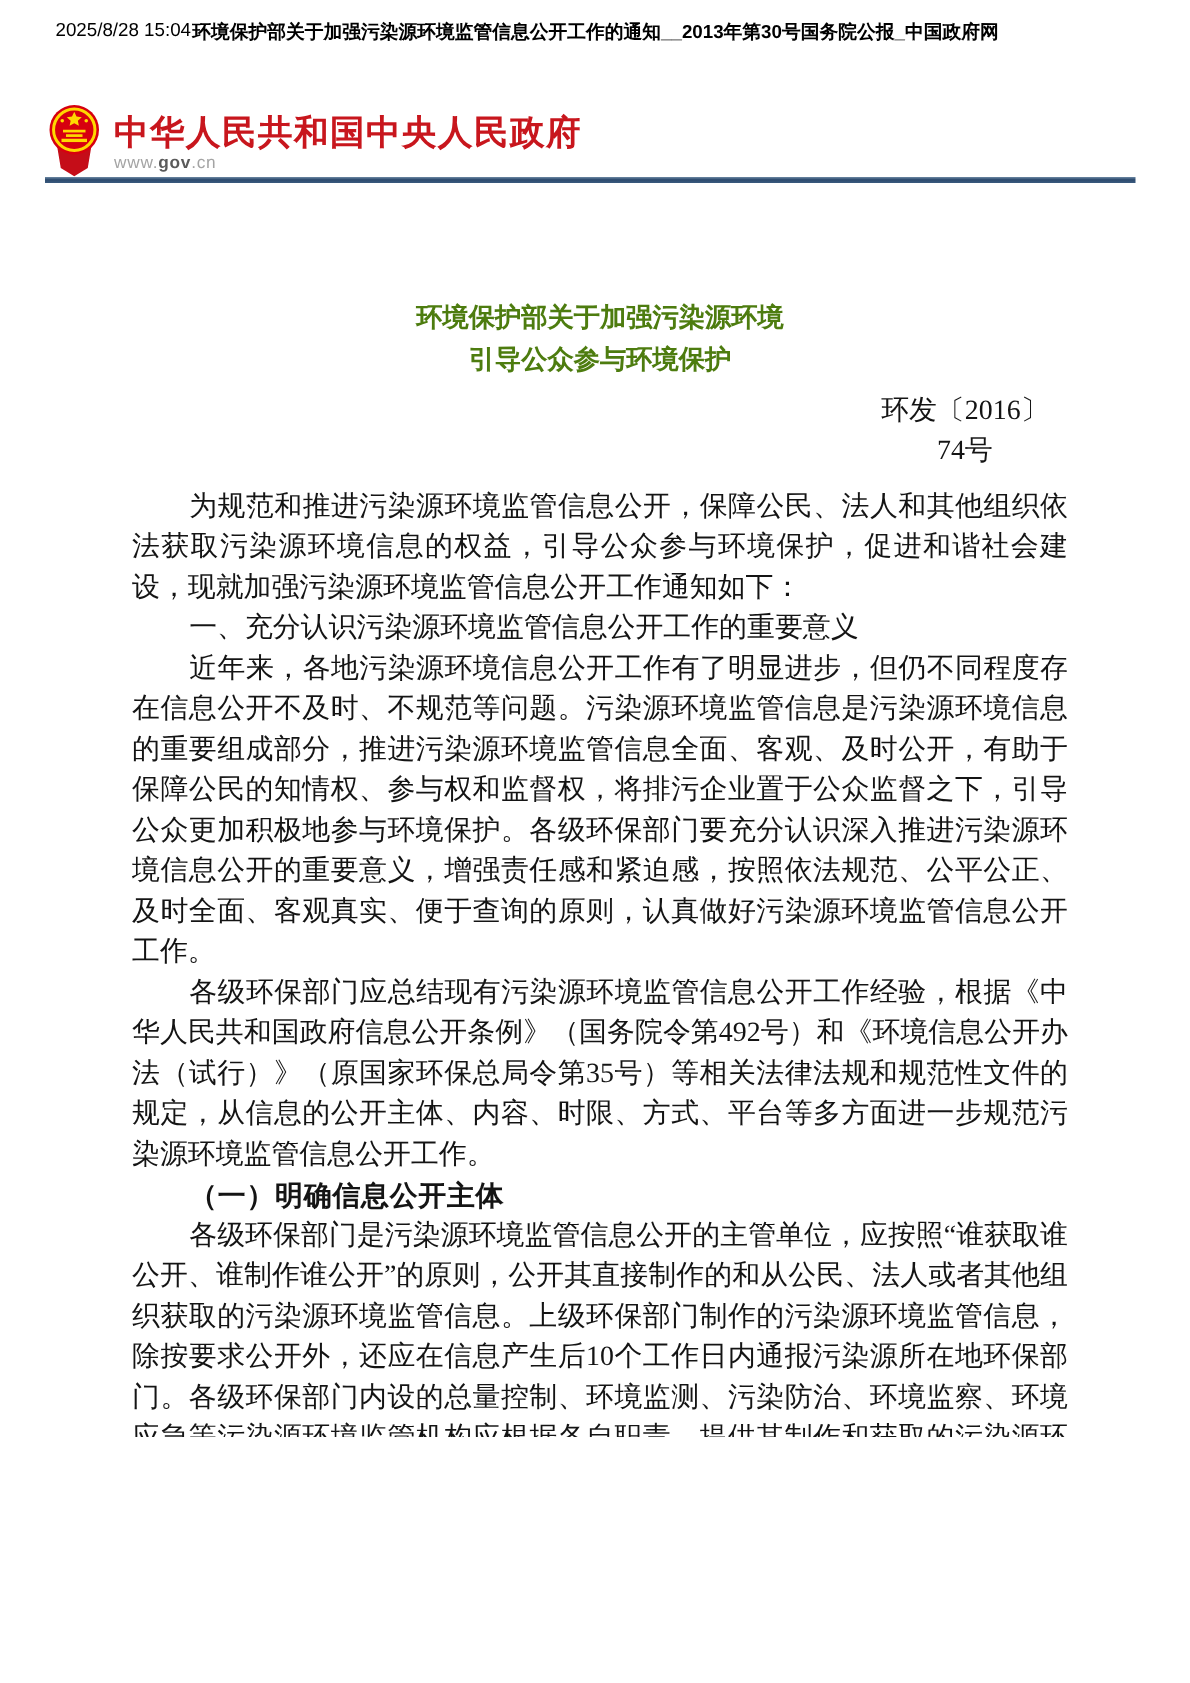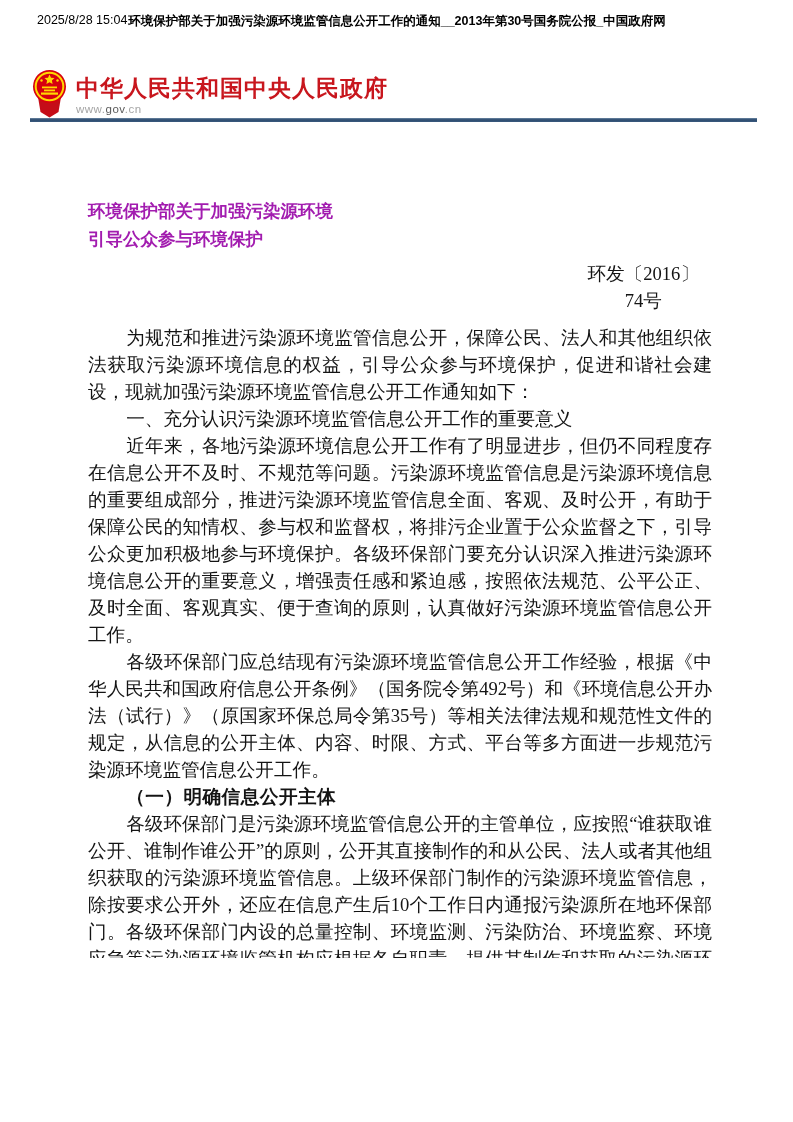--- a/index.html
+++ b/index.html
@@ -23,30 +23,30 @@
   .emblem { width:37px; height:49px; flex:0 0 37px; margin-right:8px; }
   .banner-text { padding-top:2px; }
   .site-name {
     font-family:"Liberation Sans", sans-serif; font-weight:bold;
     font-size:23px; line-height:26px; color:#c8161d; letter-spacing:1px;
   }
   .site-url {
     font-family:"Liberation Sans", sans-serif; font-size:11.5px;
     color:#a4a4a4; margin-top:2px; letter-spacing:0.5px;
   }
-  .site-url .gov { color:#5a5a5a; font-weight:normal; }
+  .site-url .gov { color:#5a5a5a; font-weight:bold; }
   .rule {
     position:absolute; top:118px; left:30px; width:727px; height:4px;
     background:linear-gradient(180deg,#6d89a4 0%, #2c4a6e 45%, #3a5a7e 100%);
   }
   
   .doc { position:absolute; left:88px; top:122px; width:624px; }
   .doc-title {
-    margin:75px 0 0 0; font-weight:bold;
-    font-size:17.5px; line-height:28px; color:#a21caf;
+    margin:75px 0 0 0; text-align:center; font-weight:bold;
+    font-size:17.5px; line-height:28px; color:#4d7c0f;
   }
   .doc-title span { display:block; }
   .doc-number { margin:7px 13px 0 0; text-align:right; }
   .doc-number .inner {
     display:inline-block; text-align:center; font-size:18.6px; line-height:27px;
   }
   .doc-body { margin-top:10px; font-size:18.6px; line-height:27px; text-align:justify; }
   .doc-body p { margin:0; padding:0; }
   .doc-body p.body, .doc-body p.heading_serif, .doc-body p.heading_sans { text-indent:2.05em; }
   .doc-body p.heading_sans {

